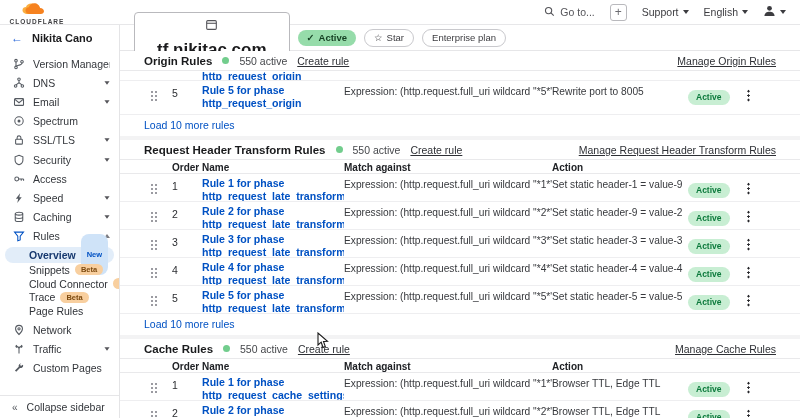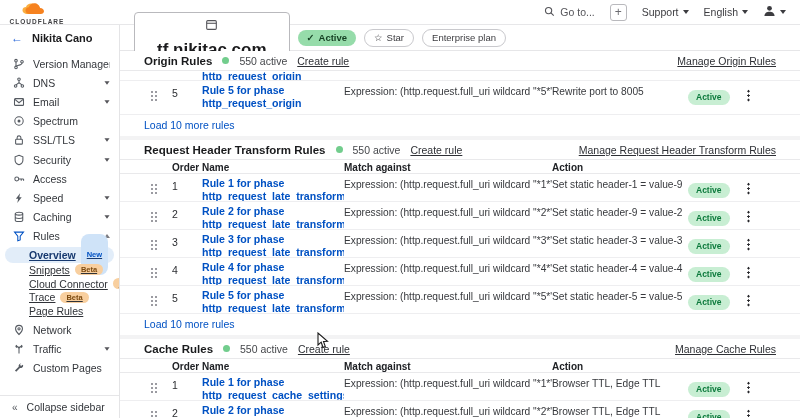--- a/index.html
+++ b/index.html
@@ -33,21 +33,21 @@
   .account-name { font-weight:700; font-size:11px; color:#1b1b1d; white-space:nowrap; }
   .nav { flex:1; padding-top:3px; overflow:hidden; }
   .nav-item { height:19.2px; display:flex; align-items:center; gap:8px; padding:0 9px 0 13px;
               font-size:10.5px; color:#33363b; cursor:default; }
   .nicon { width:12px; height:12px; flex:none; color:#565b62; display:flex; align-items:center; justify-content:center; }
   .nav-item.active .nicon { color:#0051c3; }
   .nlabel { flex:1; white-space:nowrap; overflow:hidden; }
   .nav-item .caret-down { border-top-color:#55555a; transform:scale(.85); }
   .nav-sub { padding:1px 5px 2px; }
   .nav-subitem { height:13.8px; display:flex; align-items:center; gap:5px; padding:0 5px 0 24px;
-                 font-size:10.5px; color:#2f3237; border-radius:8px; white-space:nowrap;text-decoration:underline; }
+                 font-size:10.5px; color:#2f3237; border-radius:8px; white-space:nowrap; }
   .nav-subitem.selected { background:#e2edf9; font-weight:700; color:#17396f; height:16px; }
   .pill-new { background:#cfe3f8; color:#0051c3; font-size:7.5px; font-weight:700;
               padding:16px 6px; border-radius:8px; }
   .pill-beta { background:#f8cf9f; color:#7c4a10; font-size:7.5px; font-weight:700;
                padding:1px 6px; border-radius:8px; }
   .collapse-row { height:23px; flex:none; border-top:1px solid #e6e6e8; display:flex; align-items:center;
                   gap:9px; padding:0 12px; font-size:10.5px; color:#33363b; }
   .collapse-icon { color:#55595f; font-size:10px; }
 
   

